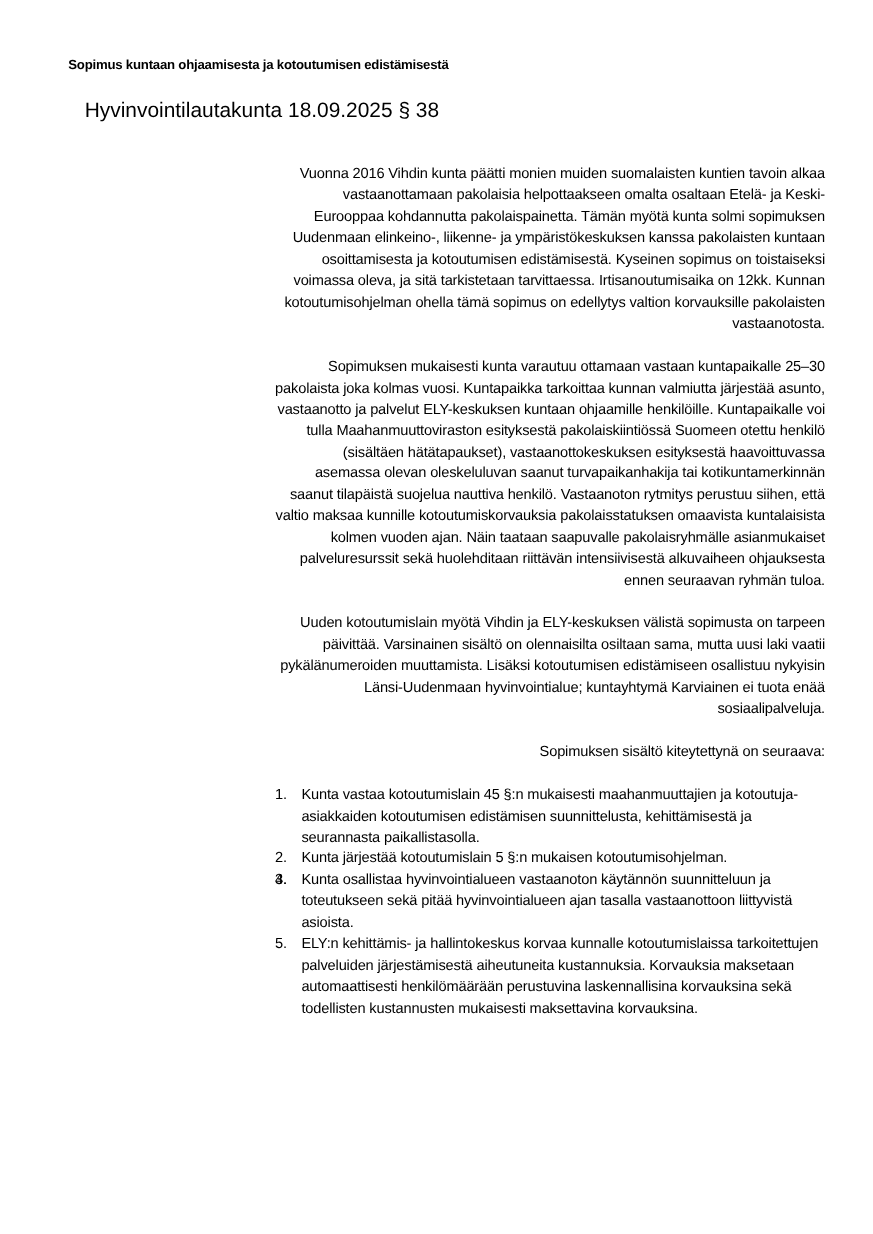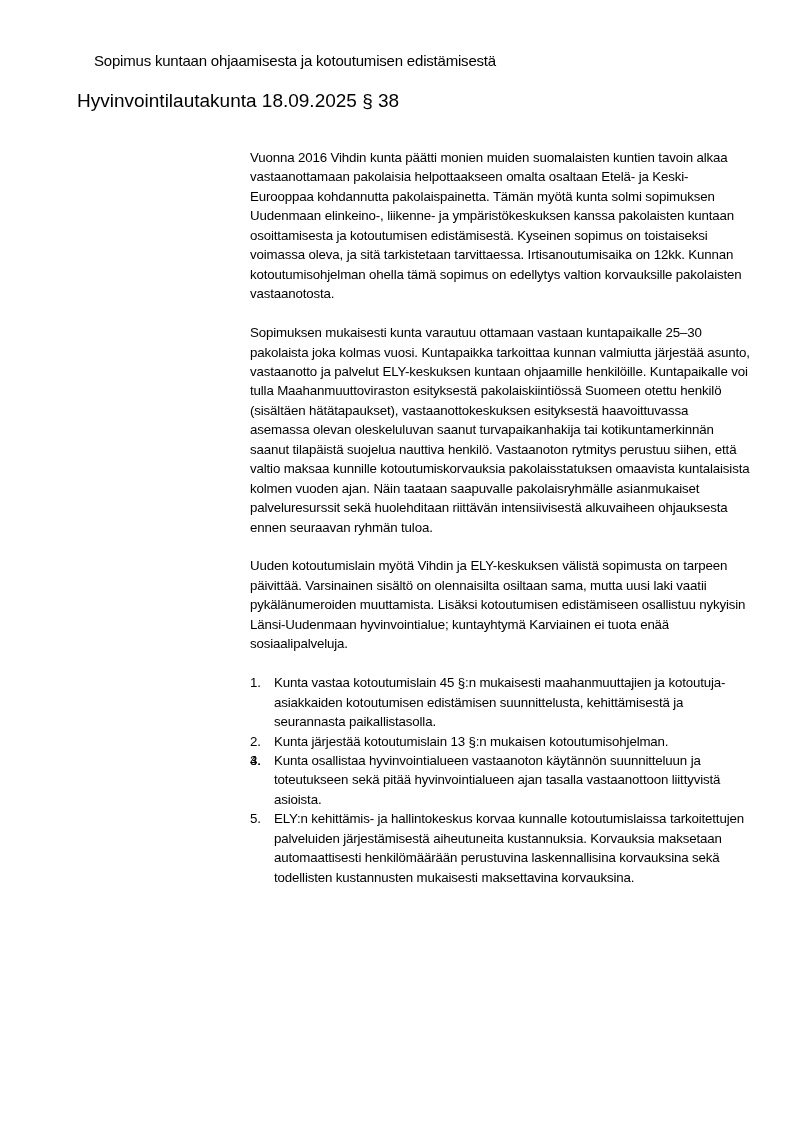--- a/index.html
+++ b/index.html
@@ -1,35 +1,36 @@
 <!DOCTYPE html>
 <html><head>
 <meta charset="utf-8">
 <style>
   html, body { margin: 0; padding: 0; background: #ffffff; }
   body { width: 794px; height: 1122px; position: relative; overflow: hidden;
          font-family: "Liberation Sans", sans-serif; color: #000; }
-  .title { position: absolute; left: 94px; top: 52px; font-size: 15px; font-weight: normal; letter-spacing: -0.2px; }
+  .title { position: absolute; left: 62px; top: 52px; font-size: 12px; font-weight: bold; letter-spacing: -0.2px; }
   .meta { position: absolute; left: 77px; top: 90px; font-size: 19px; }
   .body { position: absolute; left: 250px; top: 148px; width: 500px; font-size: 13.3px; line-height: 19.45px; letter-spacing: -0.15px; }
-  .body p { margin: 0 0 19.45px 0; }
+  .body p { margin: 0 0 19.45px 0; text-align: right; }
   .body ol { margin: 0; padding: 0; list-style: none; }
   .body li { position: relative; padding-left: 24px; }
   .body li .num { position: absolute; left: 0; top: 0; }
 </style>
 </head>
 <body>
 
 <div class="title">Sopimus kuntaan ohjaamisesta ja kotoutumisen edistämisestä</div>
 <div class="meta">Hyvinvointilautakunta 18.09.2025 § 38</div>
 
 <div class="body">
   <p>Vuonna 2016 Vihdin kunta päätti monien muiden suomalaisten kuntien tavoin alkaa vastaanottamaan pakolaisia helpottaakseen omalta osaltaan Etelä- ja Keski-Eurooppaa kohdannutta pakolaispainetta. Tämän myötä kunta solmi sopimuksen Uudenmaan elinkeino-, liikenne- ja ympäristökeskuksen kanssa pakolaisten kuntaan osoittamisesta ja kotoutumisen edistämisestä. Kyseinen sopimus on toistaiseksi voimassa oleva, ja sitä tarkistetaan tarvittaessa. Irtisanoutumisaika on 12kk. Kunnan kotoutumisohjelman ohella tämä sopimus on edellytys valtion korvauksille pakolaisten vastaanotosta.</p>
   <p>Sopimuksen mukaisesti kunta varautuu ottamaan vastaan kuntapaikalle 25–30 pakolaista joka kolmas vuosi. Kuntapaikka tarkoittaa kunnan valmiutta järjestää asunto, vastaanotto ja palvelut ELY-keskuksen kuntaan ohjaamille henkilöille. Kuntapaikalle voi tulla Maahanmuuttoviraston esityksestä pakolaiskiintiössä Suomeen otettu henkilö (sisältäen hätätapaukset), vastaanottokeskuksen esityksestä haavoittuvassa asemassa olevan oleskeluluvan saanut turvapaikanhakija tai kotikuntamerkinnän saanut tilapäistä suojelua nauttiva henkilö. Vastaanoton rytmitys perustuu siihen, että valtio maksaa kunnille kotoutumiskorvauksia pakolaisstatuksen omaavista kuntalaisista kolmen vuoden ajan. Näin taataan saapuvalle pakolaisryhmälle asianmukaiset palveluresurssit sekä huolehditaan riittävän intensiivisestä alkuvaiheen ohjauksesta ennen seuraavan ryhmän tuloa.</p>
   <p>Uuden kotoutumislain myötä Vihdin ja ELY-keskuksen välistä sopimusta on tarpeen päivittää. Varsinainen sisältö on olennaisilta osiltaan sama, mutta uusi laki vaatii pykälänumeroiden muuttamista. Lisäksi kotoutumisen edistämiseen osallistuu nykyisin Länsi-Uudenmaan hyvinvointialue; kuntayhtymä Karviainen ei tuota enää sosiaalipalveluja.</p>
+  <p>Sopimuksen sisältö kiteytettynä on seuraava:</p>
   <ol>
     <li><span class="num">1.</span><span>Kunta vastaa kotoutumislain 45 §:n mukaisesti maahanmuuttajien ja kotoutuja-asiakkaiden kotoutumisen edistämisen suunnittelusta, kehittämisestä ja seurannasta paikallistasolla.</span></li>
-    <li><span class="num">2.</span><span>Kunta järjestää kotoutumislain 13 §:n mukaisen kotoutumisohjelman.</span></li>
+    <li><span class="num">2.</span><span>Kunta järjestää kotoutumislain 5 §:n mukaisen kotoutumisohjelman.</span></li>
     <li><span class="num">3.</span></li>
     <li><span class="num">4.</span><span>Kunta osallistaa hyvinvointialueen vastaanoton käytännön suunnitteluun ja toteutukseen sekä pitää hyvinvointialueen ajan tasalla vastaanottoon liittyvistä asioista.</span></li>
     <li><span class="num">5.</span><span>ELY:n kehittämis- ja hallintokeskus korvaa kunnalle kotoutumislaissa tarkoitettujen palveluiden järjestämisestä aiheutuneita kustannuksia. Korvauksia maksetaan automaattisesti henkilömäärään perustuvina laskennallisina korvauksina sekä todellisten kustannusten mukaisesti maksettavina korvauksina.</span></li>
   </ol>
 </div>
 
 </body></html>

